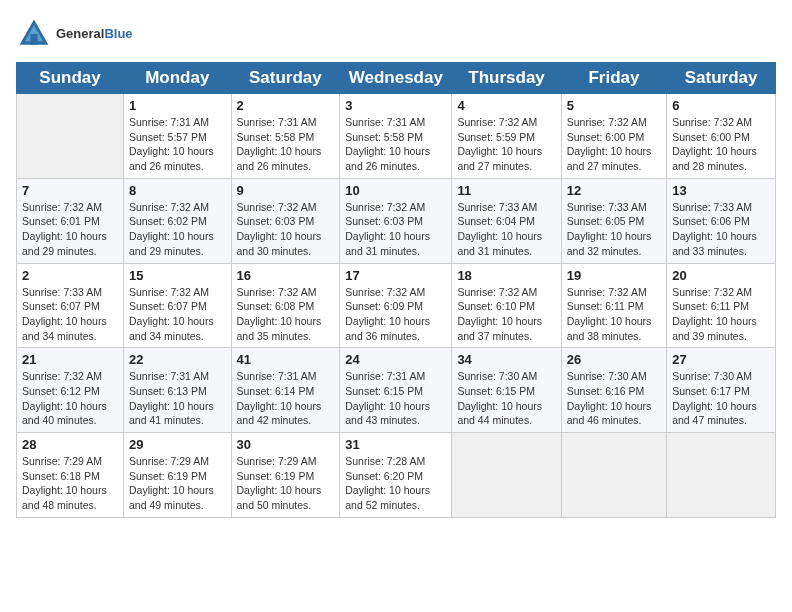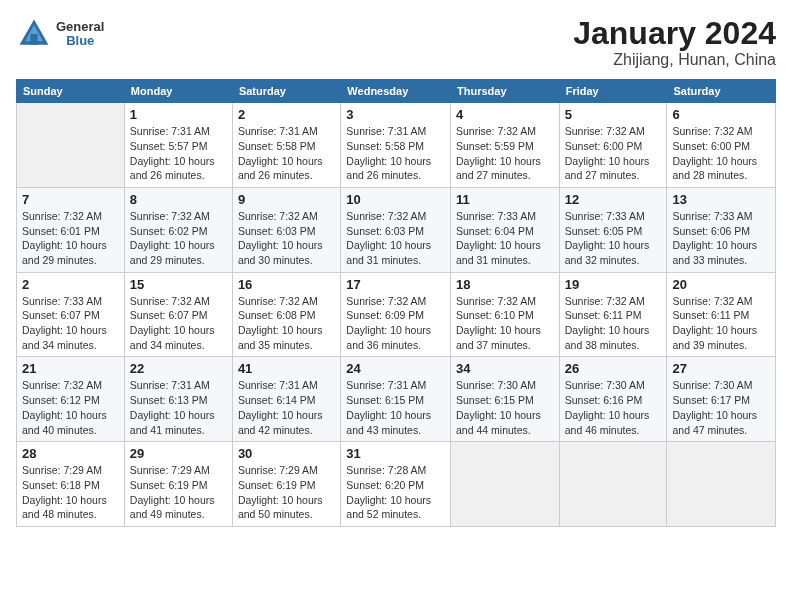--- a/index.html
+++ b/index.html
@@ -22,21 +22,21 @@
       align-items: flex-start;
       margin-bottom: 10px;
     }
     .logo {
       display: flex;
       align-items: center;
       gap: 4px;
     }
     .logo-text {
       display: flex;
-      flex-direction: column;
+      flex-direction: row;
       font-size: 13px;
       font-weight: bold;
       line-height: 1.1;
     }
     .logo-general { color: #333; }
     .logo-blue { color: #2e6da4; text-align: center; }
     .logo-icon {
       width: 36px;
       height: 36px;
     }
@@ -55,24 +55,24 @@
       color: #444;
     }
     .calendar {
       width: 100%;
       border-collapse: collapse;
       border: 1px solid #ccc;
     }
     .calendar th {
       background-color: #2e6da4;
       color: #fff;
-      font-size: 11px;
+      font-size: 17px;
       font-weight: bold;
       padding: 5px 6px;
-      text-align: left;
+      text-align: center;
       border: 1px solid #2e6da4;
     }
     .calendar td {
       vertical-align: top;
       border: 1px solid #ccc;
       padding: 4px 5px;
       width: 113px;
       min-height: 90px;
       background: #fff;
     }
@@ -107,24 +107,20 @@
       <svg class="logo-icon" viewBox="0 0 40 40">
         <polygon points="20,4 36,32 4,32" fill="#2e6da4"></polygon>
         <polygon points="20,10 30,28 10,28" fill="#5a9fd4"></polygon>
         <rect x="16" y="20" width="8" height="12" fill="#2e6da4"></rect>
       </svg>
       <div class="logo-text">
         <span class="logo-general">General</span>
         <span class="logo-blue">Blue</span>
       </div>
     </div>
-    <div class="title-block">
-      <h1>January 2024</h1>
-      <h2>Zhijiang, Hunan, China</h2>
-    </div>
   </div>
 
   <table class="calendar">
     <thead>
       <tr>
       <th>Sunday</th>
           <th>Monday</th>
           <th>Saturday</th>
           <th>Wednesday</th>
           <th>Thursday</th>

